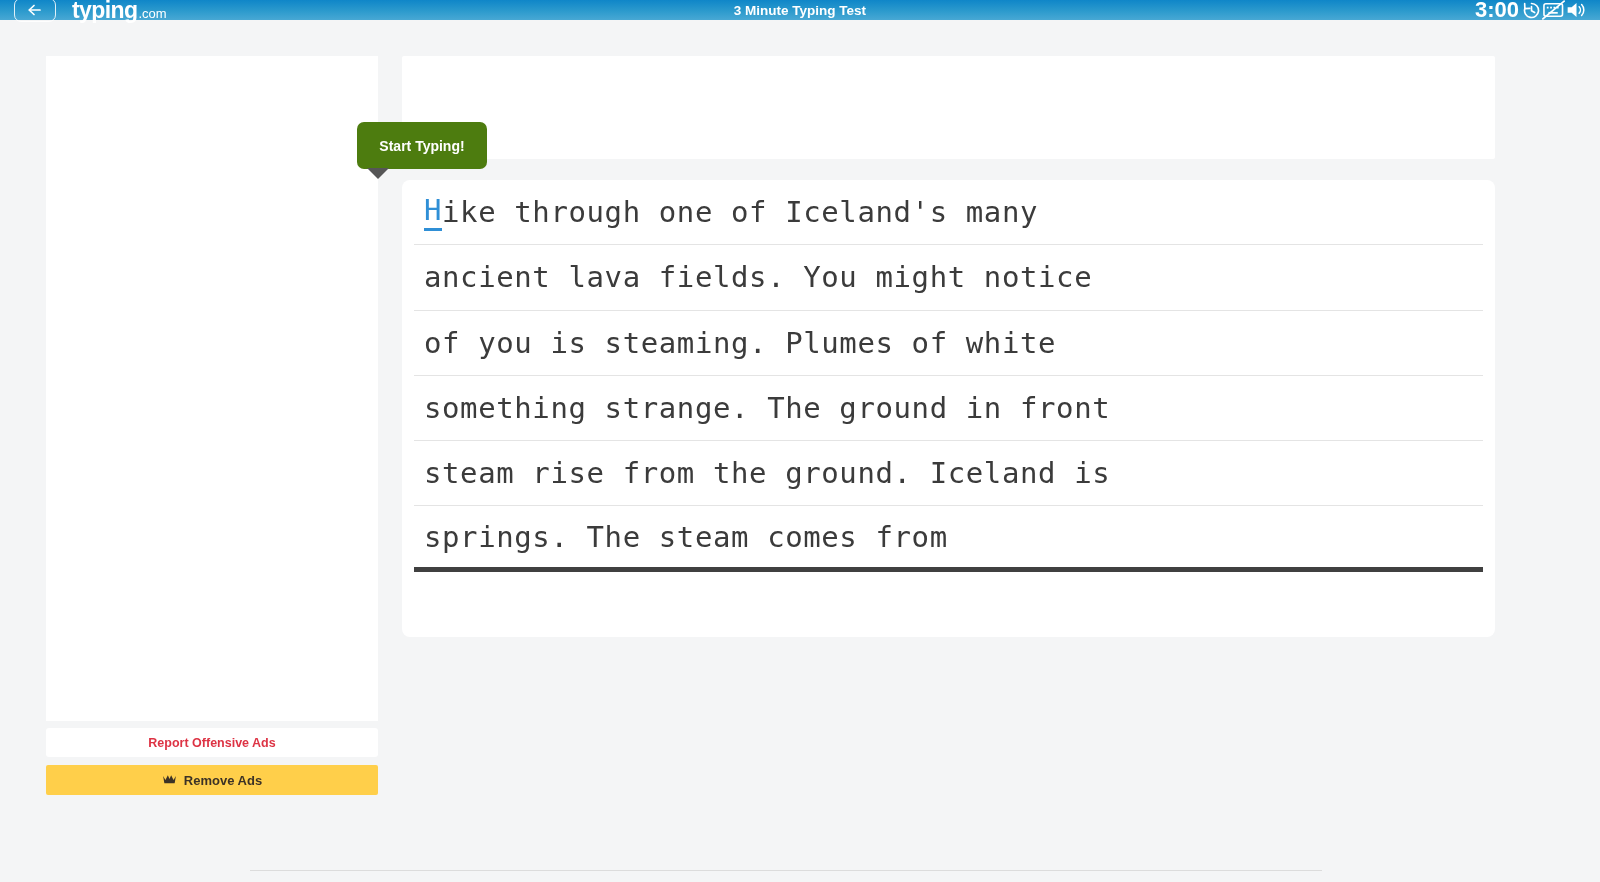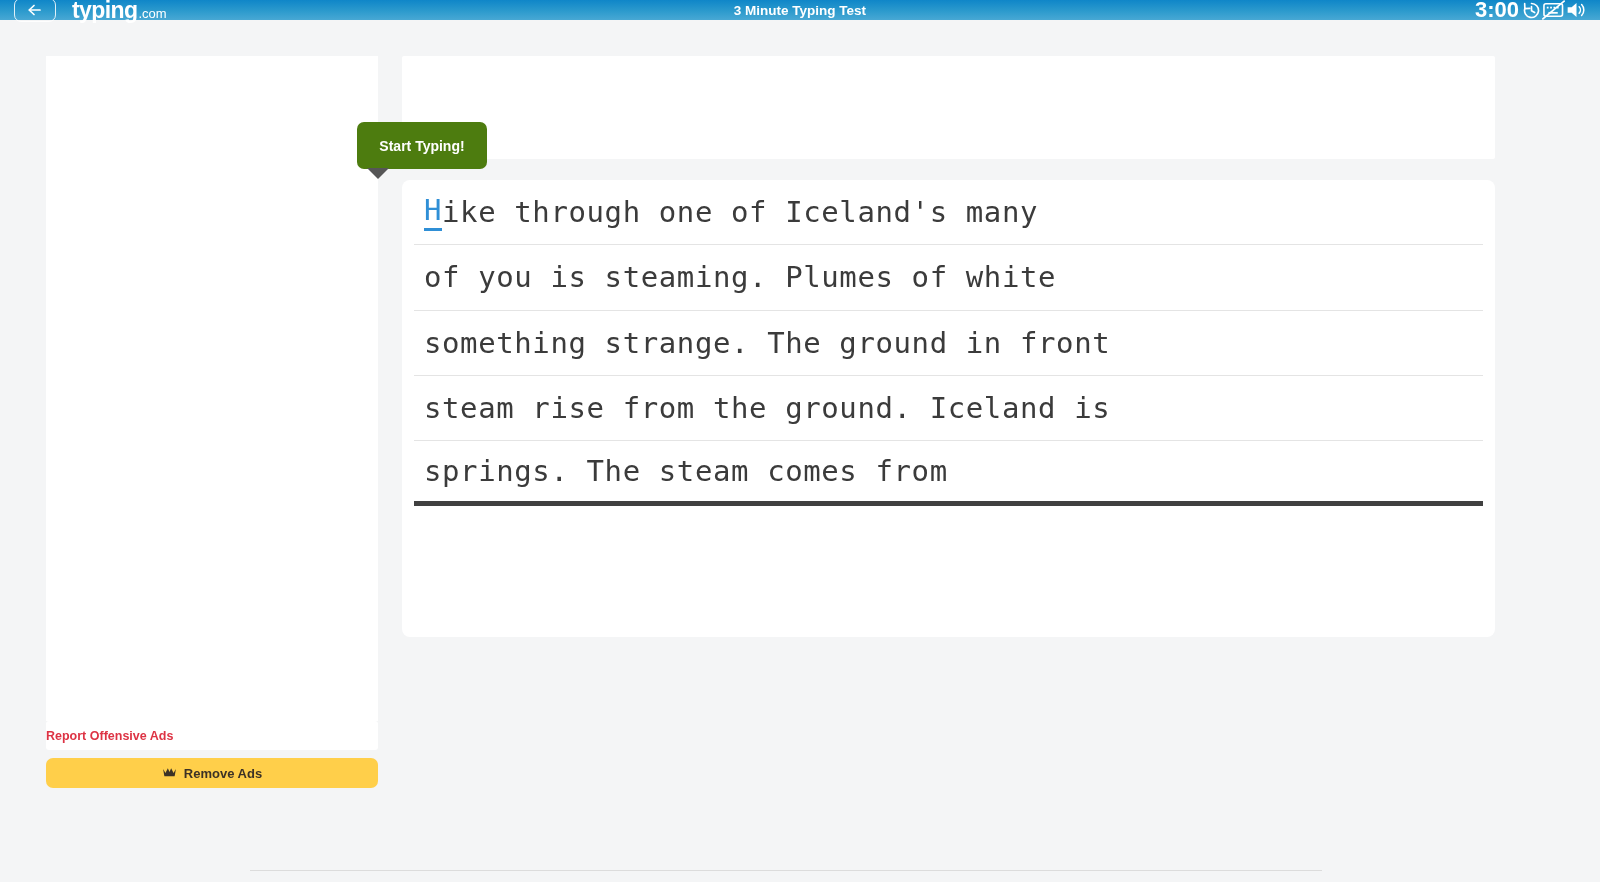--- a/index.html
+++ b/index.html
@@ -106,39 +106,40 @@
     top: 56px;
     width: 332px;
   }
   .ad-box {
     width: 332px;
     height: 665px;
     background: #ffffff;
     box-sizing: border-box;
   }
   .report-ads {
+    margin-top: 7px;
     width: 332px;
     height: 29px;
     background: #ffffff;
     border-radius: 3px;
     display: flex;
     align-items: center;
-    justify-content: flex-start;
+    justify-content: center;
     color: #dd3344;
     font-size: 12.5px;
     font-weight: bold;
     cursor: pointer;
     user-select: none;
   }
   .remove-ads {
     margin-top: 8px;
     width: 332px;
     height: 30px;
     background: #ffcf4a;
-    border-radius: 7px;
+    border-radius: 2px;
     display: flex;
     align-items: center;
     justify-content: center;
     gap: 7px;
     color: #3c3226;
     font-size: 13px;
     font-weight: bold;
     cursor: pointer;
     user-select: none;
   }
@@ -303,20 +304,23 @@
 
 <div class="tooltip">
   <span>Start Typing!</span>
 </div>
 
 <div class="typing-box">
   <div class="t-line">
     <span class="cursor-char">H</span><span>ike through one of Iceland's many</span>
   </div>
   <div class="t-line">
+    <span>ancient lava fields. You might notice</span>
+  </div>
+  <div class="t-line">
     <span>of you is steaming. Plumes of white</span>
   </div>
   <div class="t-line">
     <span>something strange. The ground in front</span>
   </div>
   <div class="t-line">
     <span>steam rise from the ground. Iceland is</span>
   </div>
   <div class="t-line">
     <span>springs. The steam comes from</span>

